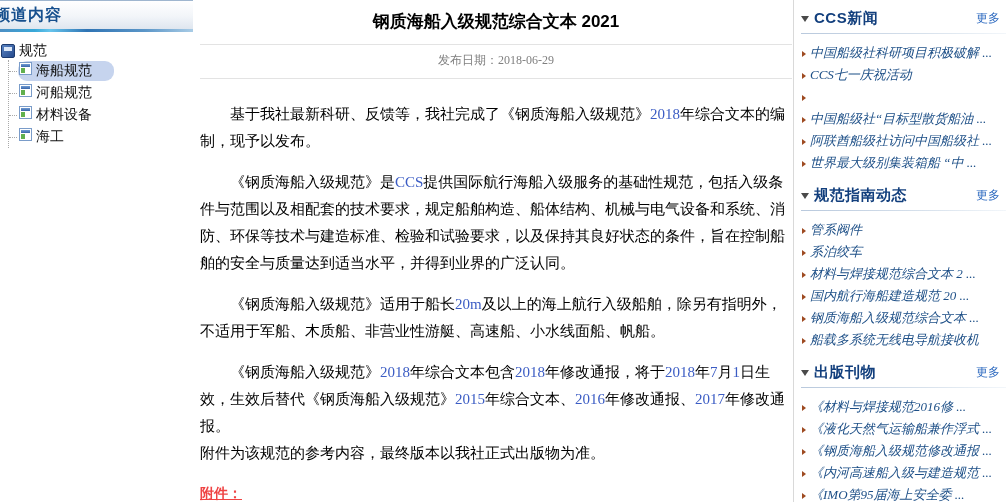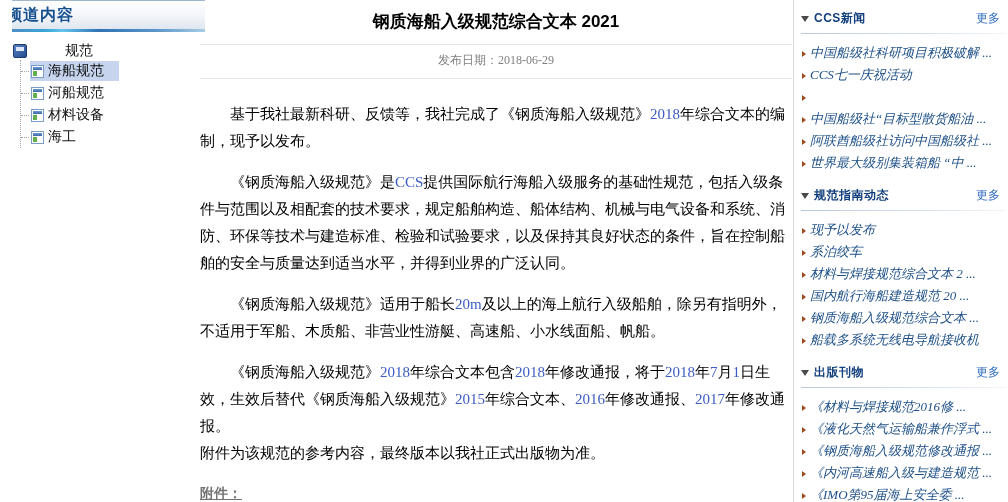--- a/index.html
+++ b/index.html
@@ -1,35 +1,35 @@
 <!DOCTYPE html>
 <html><head>
 <meta charset="utf-8">
 <style>
   * { margin:0; padding:0; box-sizing:border-box; }
   html,body { width:1008px; height:502px; background:#fff; overflow:hidden;
     font-family:"Liberation Sans","DejaVu Sans",sans-serif; }
   .stage { position:relative; width:1008px; height:502px; background:#fff; }
 
   
-  .left-sidebar { position:absolute; left:12px; top:0; width:193px; height:502px; }
+  .left-sidebar { position:absolute; left:0; top:0; width:193px; height:502px; }
   .ls-header { position:relative; height:29px; overflow:hidden;
     background:linear-gradient(to bottom,#ffffff 0%,#f2f5f9 55%,#dfe6ef 100%);
     border-top:1px solid #9fb6cf; }
   .ls-header .ls-title { position:absolute; left:-6px; top:4px; font-size:16px; font-weight:bold;
     color:#17508e; letter-spacing:1px; }
   .ls-rule { height:3px; width:193px;
     background:linear-gradient(to right,#4d8fc4 0%,#38a8d8 18%,#66c4ec 26%,#2f74b4 45%,#5b96c8 75%,#a9cce6 100%); }
   .tree { margin:10px 0 0 0; font-family:"Liberation Serif","DejaVu Serif",serif; font-size:14px; color:#111; }
-  .tree-root { display:flex; align-items:center; padding-left:1px;gap:34px; }
+  .tree-root { display:flex; align-items:center; padding-left:1px; }
   .tree-children { list-style:none; margin-left:8px; border-left:1px dotted #a9a9a9; }
   .tree-item { position:relative; display:flex; align-items:center; height:22px; padding-left:9px; cursor:pointer; }
   .tree-item::before { content:""; position:absolute; left:0; top:11px; width:8px; height:0;
     border-top:1px dotted #a9a9a9; }
-  .tree-item .node { display:flex; align-items:center; padding:1px 15px 1px 1px; }
+  .tree-item .node { display:flex; padding:1px 22px 1px 1px;border-radius:9px; }
   .tree-item.selected .node { background:#c6d4ee; }
   .folder-icon { display:inline-block; width:14px; height:14px; margin-right:4px;
     background:linear-gradient(135deg,#5b85c4 0%,#24498c 100%);
     border:1px solid #1c3a6e; border-radius:2px; position:relative; }
   .folder-icon::after { content:""; position:absolute; left:2px; top:2px; width:8px; height:4px;
     background:#dce8f8; }
   .page-icon { display:inline-block; width:13px; height:13px; margin-right:4px; background:#fff;
     border:1px solid #7a9cc9; position:relative; flex:0 0 auto; }
   .page-icon::before { content:""; position:absolute; left:1px; right:1px; top:1px; height:3px;
     background:linear-gradient(to bottom,#6f9bd4,#3a66a8); }
@@ -43,32 +43,32 @@
   .rule.r1 { margin-top:11px; }
   .rule.r2 { margin-top:9px; }
   .date-row { margin-top:7px; text-align:center; font-size:12px; color:#7f7f7f;
     font-family:"Liberation Serif","DejaVu Serif",serif; }
   .article-body { margin-top:22px; font-family:"Liberation Serif","DejaVu Serif",serif;
     font-size:15px; color:#000; line-height:27px; }
   .para { text-indent:2em; margin:0 0 14px 0; }
   .para.noindent { text-indent:0; margin-top:-14px; }
   .latin { color:#3b5cc4; }
   .attach { margin-top:18px; font-family:"Liberation Serif","DejaVu Serif",serif; font-size:14px; }
-  .attach-label { font-weight:bold; color:#737373; line-height:18px;text-decoration:underline; }
+  .attach-label { font-weight:bold; color:#ef4444; line-height:18px;text-decoration:underline; }
 
   
   .content-divider { position:absolute; left:793px; top:0; width:1px; height:502px; background:#d9d9d9; }
 
   
   .right-sidebar { position:absolute; left:801px; top:0; width:205px; height:502px; }
   .rs-section { margin-bottom:8px; }
   .rs-header { display:flex; align-items:center; height:26px; margin-top:5px; }
   .tri-down-icon { width:0; height:0; border-left:4px solid transparent; border-right:4px solid transparent;
     border-top:6px solid #4a4a4a; margin:2px 5px 0 0; }
-  .rs-title { font-size:12px; font-weight:bold; color:#123f7d; letter-spacing:0.5px; }
+  .rs-title { font-size:15px; font-weight:bold; color:#123f7d; letter-spacing:0.5px; }
   .rs-more { margin-left:auto; margin-right:6px; font-size:12px; color:#2f6bc0;
     font-family:Liberation Sans, sans-serif; cursor:pointer; text-decoration:none; }
   .rs-sep { height:1px; margin:2px 0 8px 0;
     background:linear-gradient(to right,#b9c9dd 0%,#d7e1ec 60%,#f2f6fa 100%); }
   .rs-list { list-style:none;font-style:italic; }
   .rs-item { display:flex; align-items:center; height:22px; white-space:nowrap; overflow:hidden; cursor:pointer; }
   .bullet-icon { width:0; height:0; border-left:4px solid #9e4a21; border-top:3px solid transparent;
     border-bottom:3px solid transparent; margin:1px 4px 0 1px; flex:0 0 auto; }
   .rs-link { font-family:"Liberation Serif","DejaVu Serif",serif; font-size:13px; color:#1d4f87;
     text-decoration:none; }
@@ -182,21 +182,21 @@
       <div class="rs-header">
         <span class="tri-down-icon"></span>
         <span class="rs-title">规范指南动态</span>
         <a class="rs-more">更多</a>
       </div>
       <div class="rs-sep"></div>
       <ul class="rs-list">
 
       <li class="rs-item">
             <span class="bullet-icon"></span>
-            <a class="rs-link">现予以发布</a>
+            <a class="rs-link">管系阀件</a>
           </li>
           <li class="rs-item">
             <span class="bullet-icon"></span>
             <a class="rs-link">系泊绞车</a>
           </li>
           <li class="rs-item">
             <span class="bullet-icon"></span>
             <a class="rs-link">材料与焊接规范综合文本 2 ...</a>
           </li>
           <li class="rs-item">

